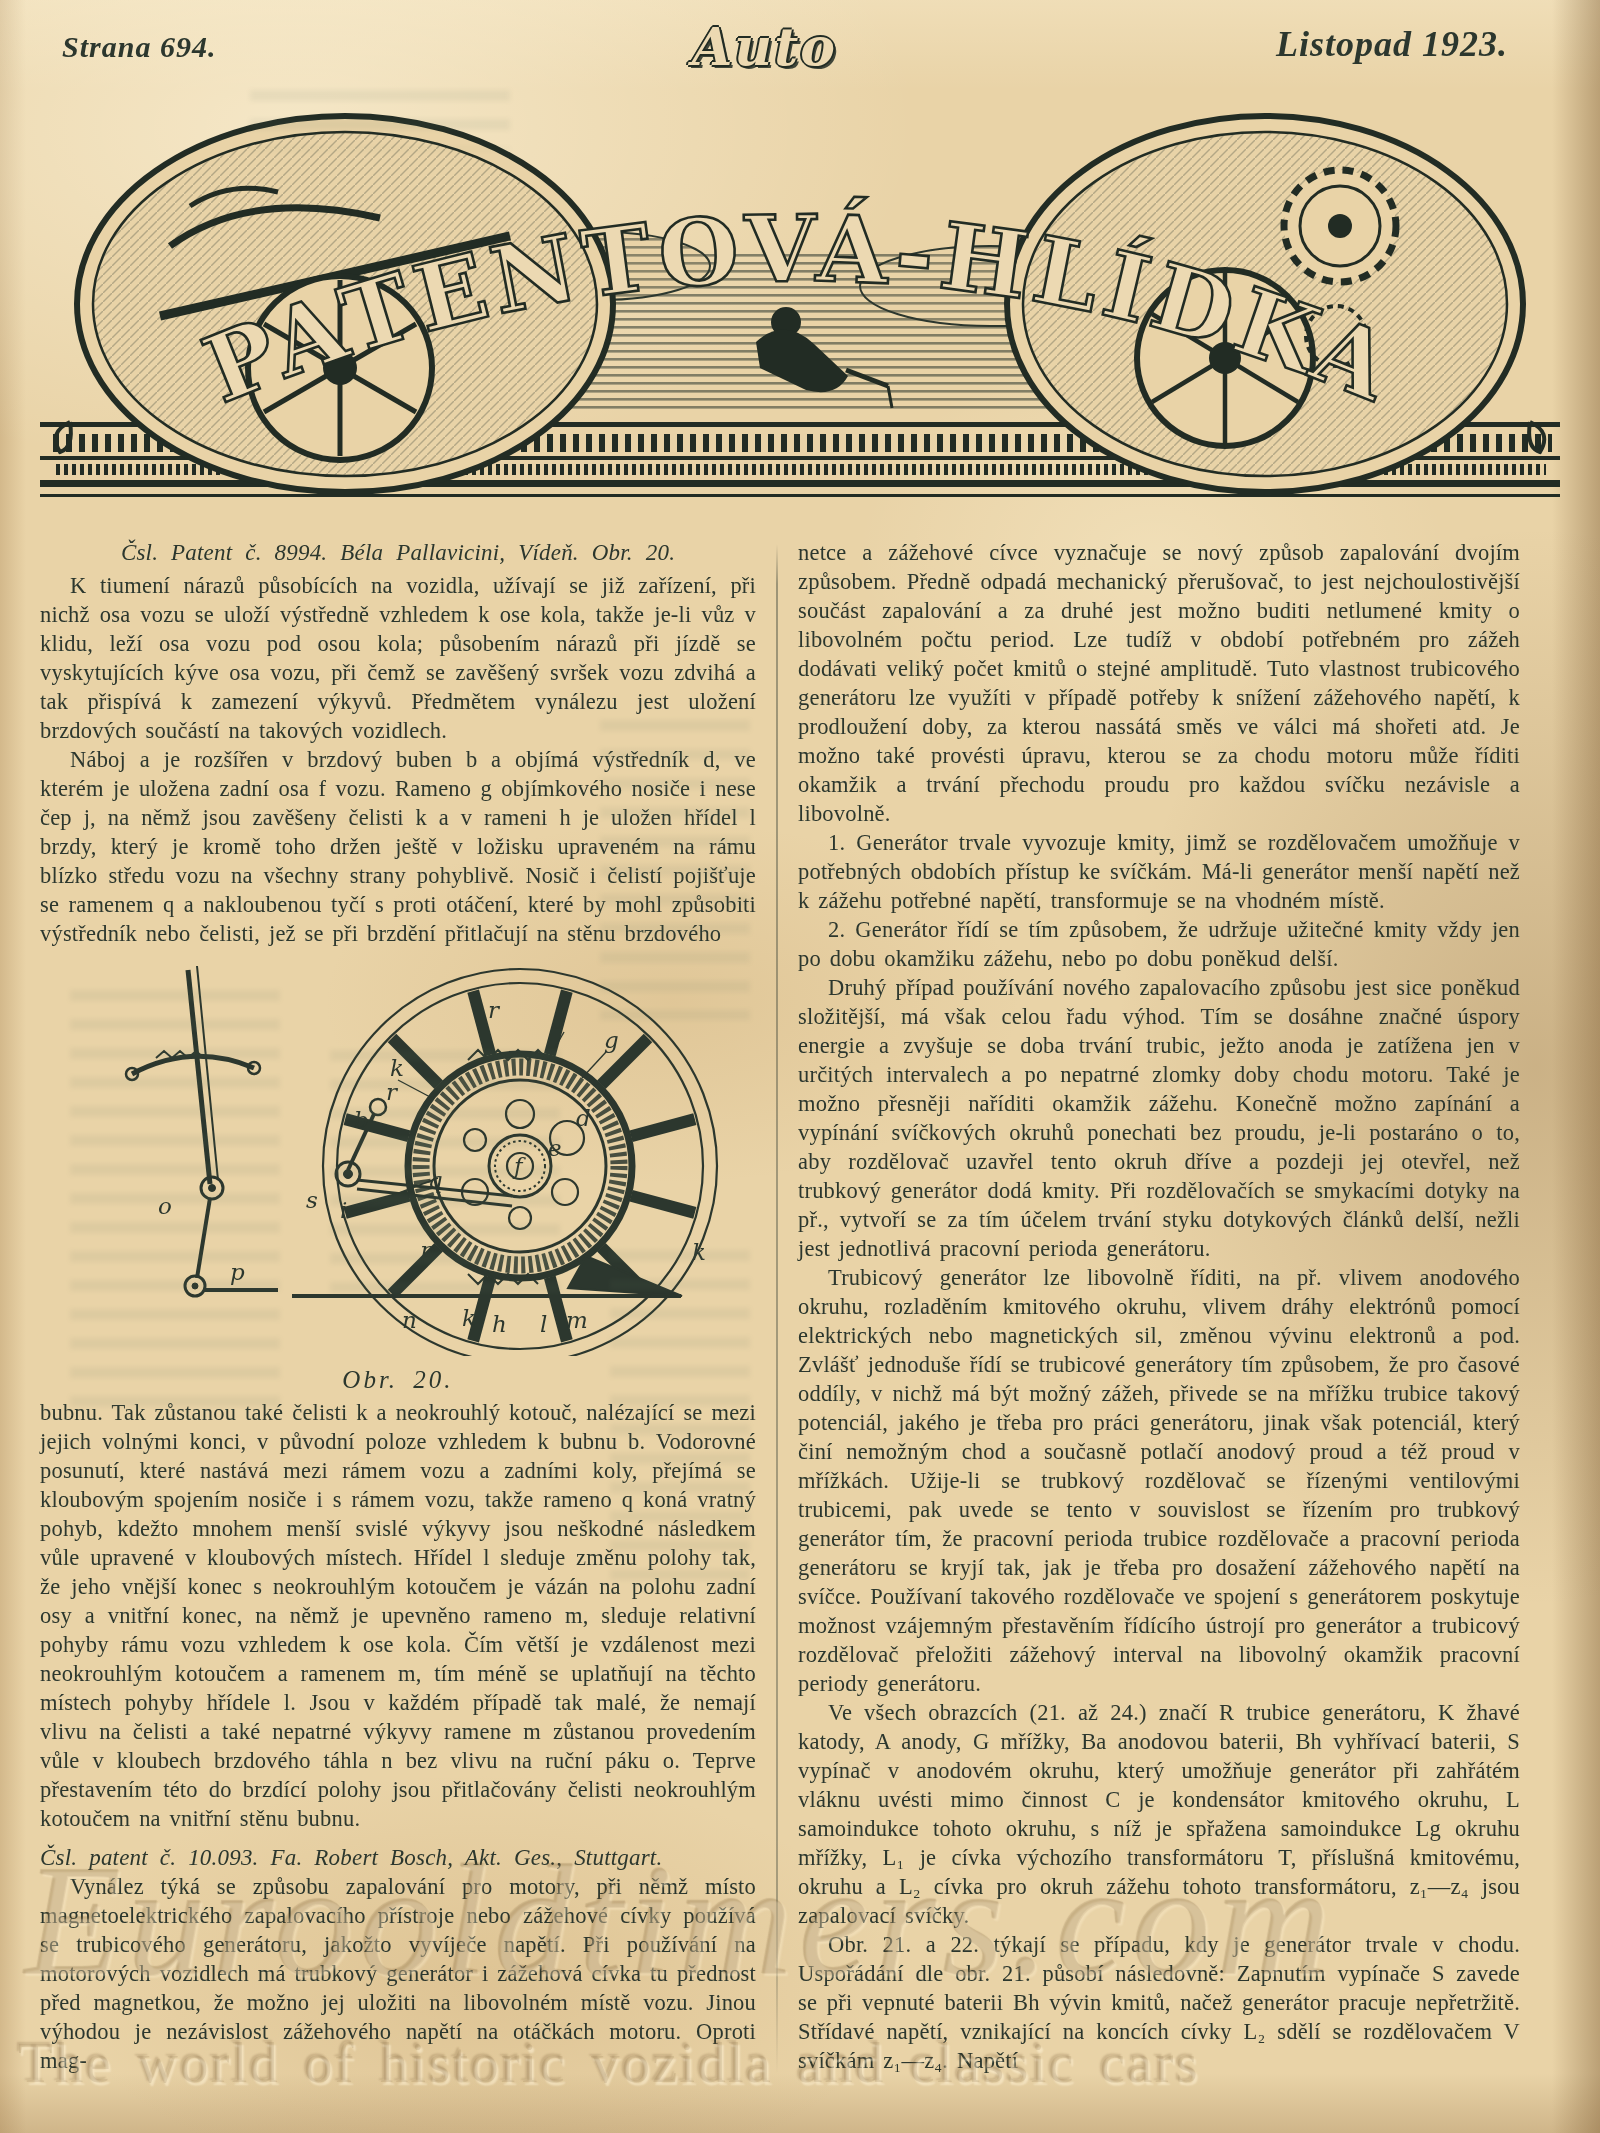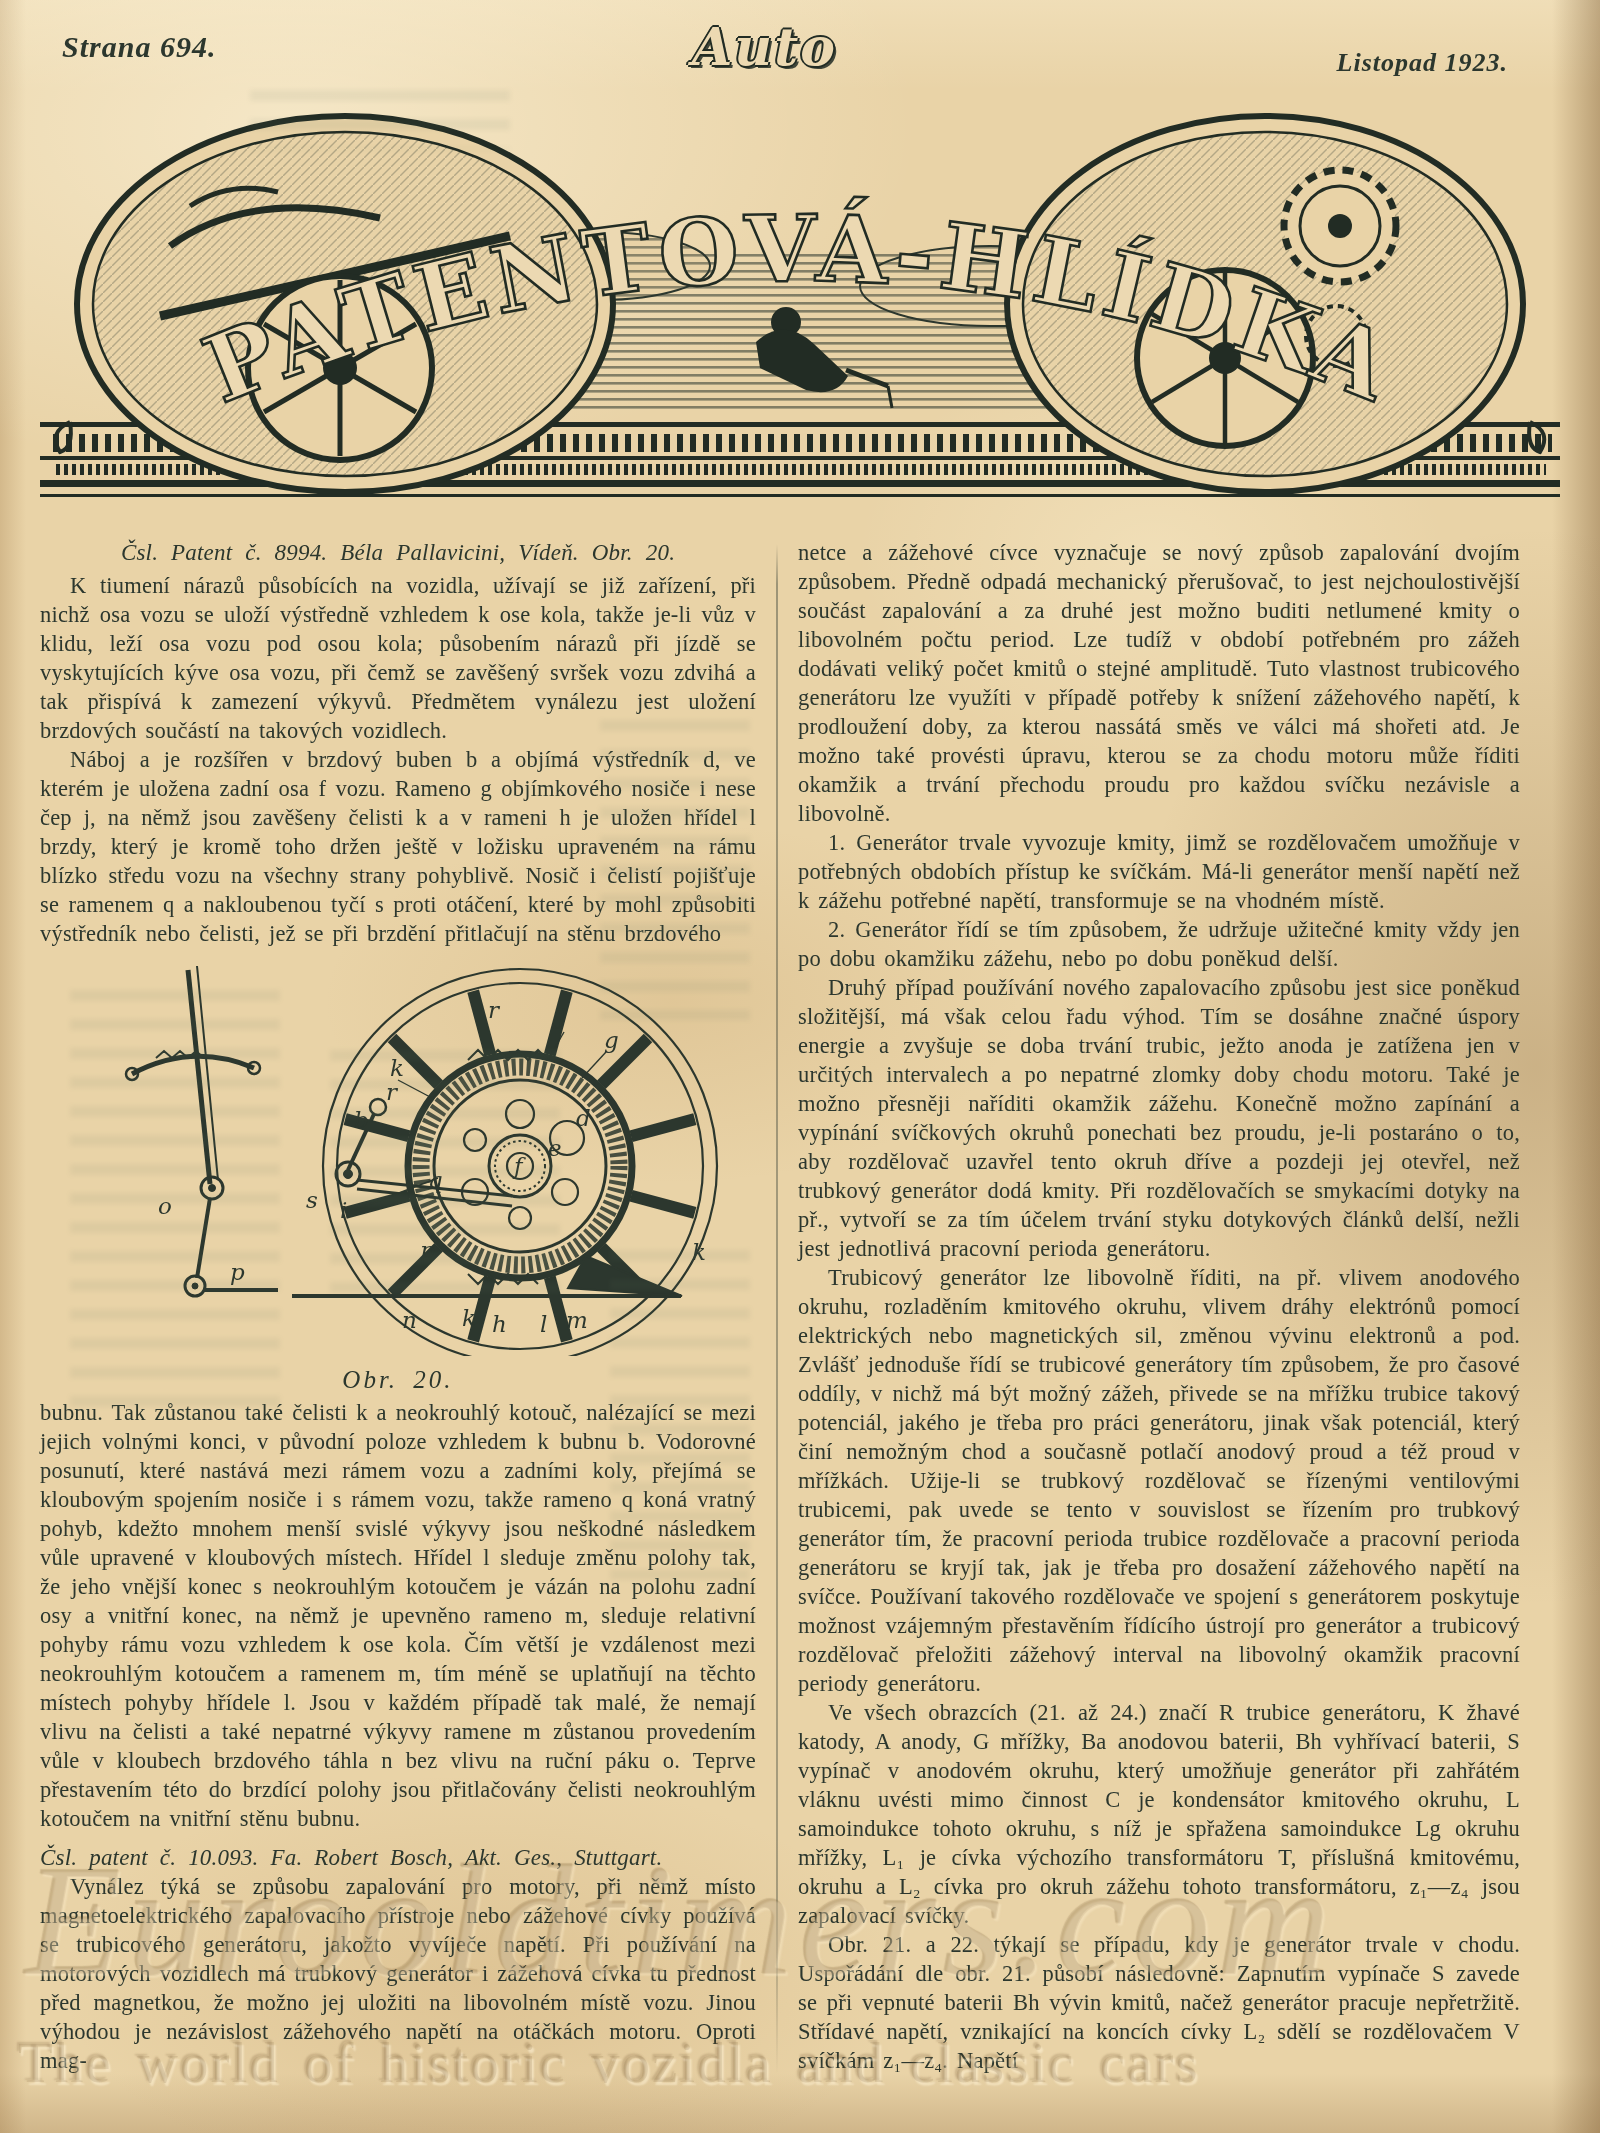--- a/index.html
+++ b/index.html
@@ -12,21 +12,21 @@
       radial-gradient(ellipse 420px 300px at 72% 26%, rgba(255,244,214,.35), rgba(255,244,214,0) 70%),
       radial-gradient(ellipse 600px 300px at 30% 93%, rgba(170,125,62,.18), rgba(170,125,62,0) 70%),
       linear-gradient(90deg, rgba(146,106,56,.25) 0px, rgba(146,106,56,0) 26px),
       linear-gradient(270deg, rgba(110,76,36,.38) 0px, rgba(110,76,36,0) 48px),
       linear-gradient(0deg, rgba(130,94,48,.25) 0px, rgba(130,94,48,0) 60px),
       linear-gradient(180deg, rgba(255,246,220,.3) 0px, rgba(255,246,220,0) 90px),
       #e9d3a7;
     color:#2c372e;}
   .runhead{position:absolute;top:22px;left:40px;right:60px;height:56px;}
   .pageno{position:absolute;left:22px;top:8px;font-size:30px;font-weight:bold;font-style:italic;letter-spacing:1px;}
-  .issue{position:absolute;right:32px;top:26px;font-size:26px;font-weight:bold;font-style:italic;letter-spacing:1px;}
+  .issue{position:absolute;right:32px;top:1px;font-size:36px;font-weight:bold;font-style:italic;letter-spacing:1px;}
   .brand{position:absolute;left:652px;top:-6px;font-size:52px;font-weight:bold;font-style:italic;
     font-family:"DejaVu Serif",serif;color:#ecd9b2;letter-spacing:2px;
     text-shadow:-2px 0 0 #222c24, 2px 0 0 #222c24, 0 -2px 0 #222c24, 0 2px 0 #222c24,
                 -1px -1px 0 #222c24, 1px 1px 0 #222c24, 3px 3px 0 rgba(34,44,36,.85);}
   .banner{position:absolute;top:86px;left:40px;}
   .cols{position:absolute;top:538px;left:40px;width:1480px;display:flex;}
   .colL{width:716px;}
   .colR{width:722px;}
   .rule{width:2px;margin:6px 20px 0 20px;background:linear-gradient(180deg,rgba(44,55,46,.0),rgba(44,55,46,.4) 40px,rgba(44,55,46,.35) 90%,rgba(44,55,46,0));}
   p{margin:0;font-size:22.5px;line-height:29px;text-align:justify;word-spacing:3px;letter-spacing:.2px;}

